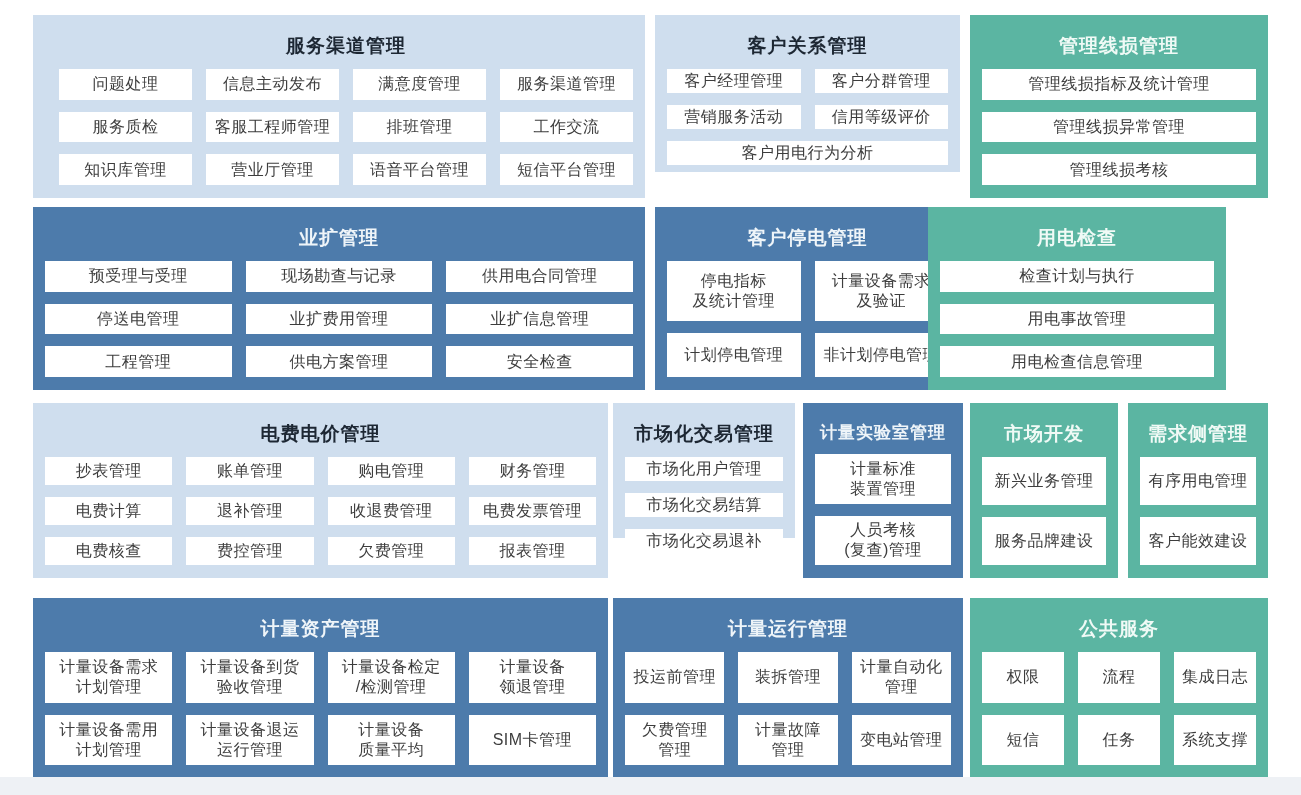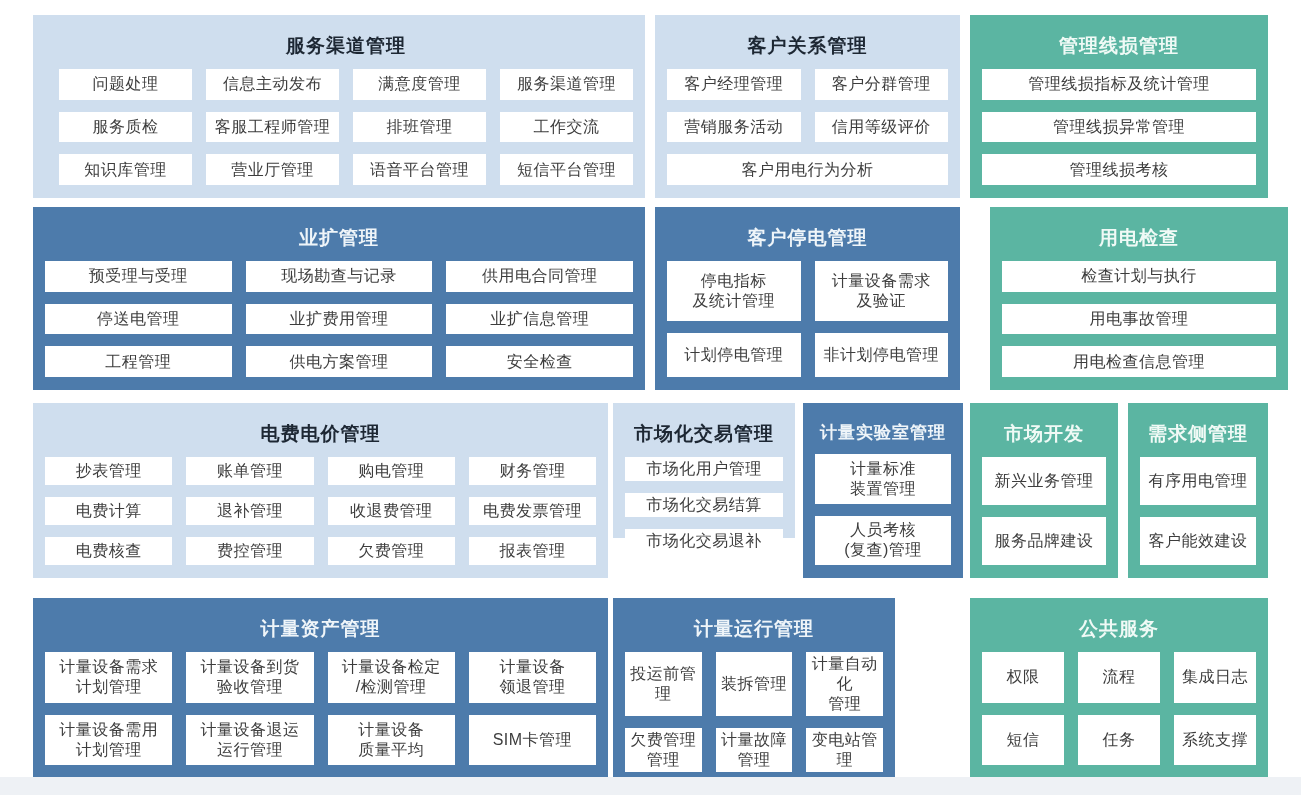--- a/index.html
+++ b/index.html
@@ -45,21 +45,21 @@
       <div class="item">客服工程师管理</div>
       <div class="item">排班管理</div>
       <div class="item">工作交流</div>
       <div class="item">知识库管理</div>
       <div class="item">营业厅管理</div>
       <div class="item">语音平台管理</div>
       <div class="item">短信平台管理</div>
     </div>
   </div>
 
-  <div class="block light-blue" style="left:655px;top:15px;width:305px;height:183px;">
+  <div class="block light-blue" style="left:655px;top:15px;width:305px;height:157px;">
     <div class="block-title">客户关系管理</div>
     <div class="items cols-2">
       <div class="item">客户经理管理</div>
       <div class="item">客户分群管理</div>
       <div class="item">营销服务活动</div>
       <div class="item">信用等级评价</div>
       <div class="item span2">客户用电行为分析</div>
     </div>
   </div>
 
@@ -92,21 +92,21 @@
     <div class="items cols-2" style="grid-template-rows:1.35fr 1fr;">
       <div class="item">停电指标
 及统计管理</div>
       <div class="item">计量设备需求
 及验证</div>
       <div class="item">计划停电管理</div>
       <div class="item">非计划停电管理</div>
     </div>
   </div>
 
-  <div class="block teal" style="left:990px;top:207px;width:298px;height:183px;">
+  <div class="block teal" style="left:928px;top:207px;width:298px;height:183px;">
     <div class="block-title">用电检查</div>
     <div class="items cols-1">
       <div class="item">检查计划与执行</div>
       <div class="item">用电事故管理</div>
       <div class="item">用电检查信息管理</div>
     </div>
   </div>
 
   <div class="block light-blue" style="left:33px;top:403px;width:575px;height:175px;">
     <div class="block-title">电费电价管理</div>
@@ -175,21 +175,21 @@
       <div class="item">计量设备需用
 计划管理</div>
       <div class="item">计量设备退运
 运行管理</div>
       <div class="item">计量设备
 质量平均</div>
       <div class="item">SIM卡管理</div>
     </div>
   </div>
 
-  <div class="block dark-blue" style="left:613px;top:598px;width:282px;height:180px;">
+  <div class="block dark-blue" style="left:613px;top:598px;width:350px;height:180px;">
     <div class="block-title">计量运行管理</div>
     <div class="items cols-3">
       <div class="item">投运前管理</div>
       <div class="item">装拆管理</div>
       <div class="item">计量自动化
 管理</div>
       <div class="item">欠费管理
 管理</div>
       <div class="item">计量故障
 管理</div>

